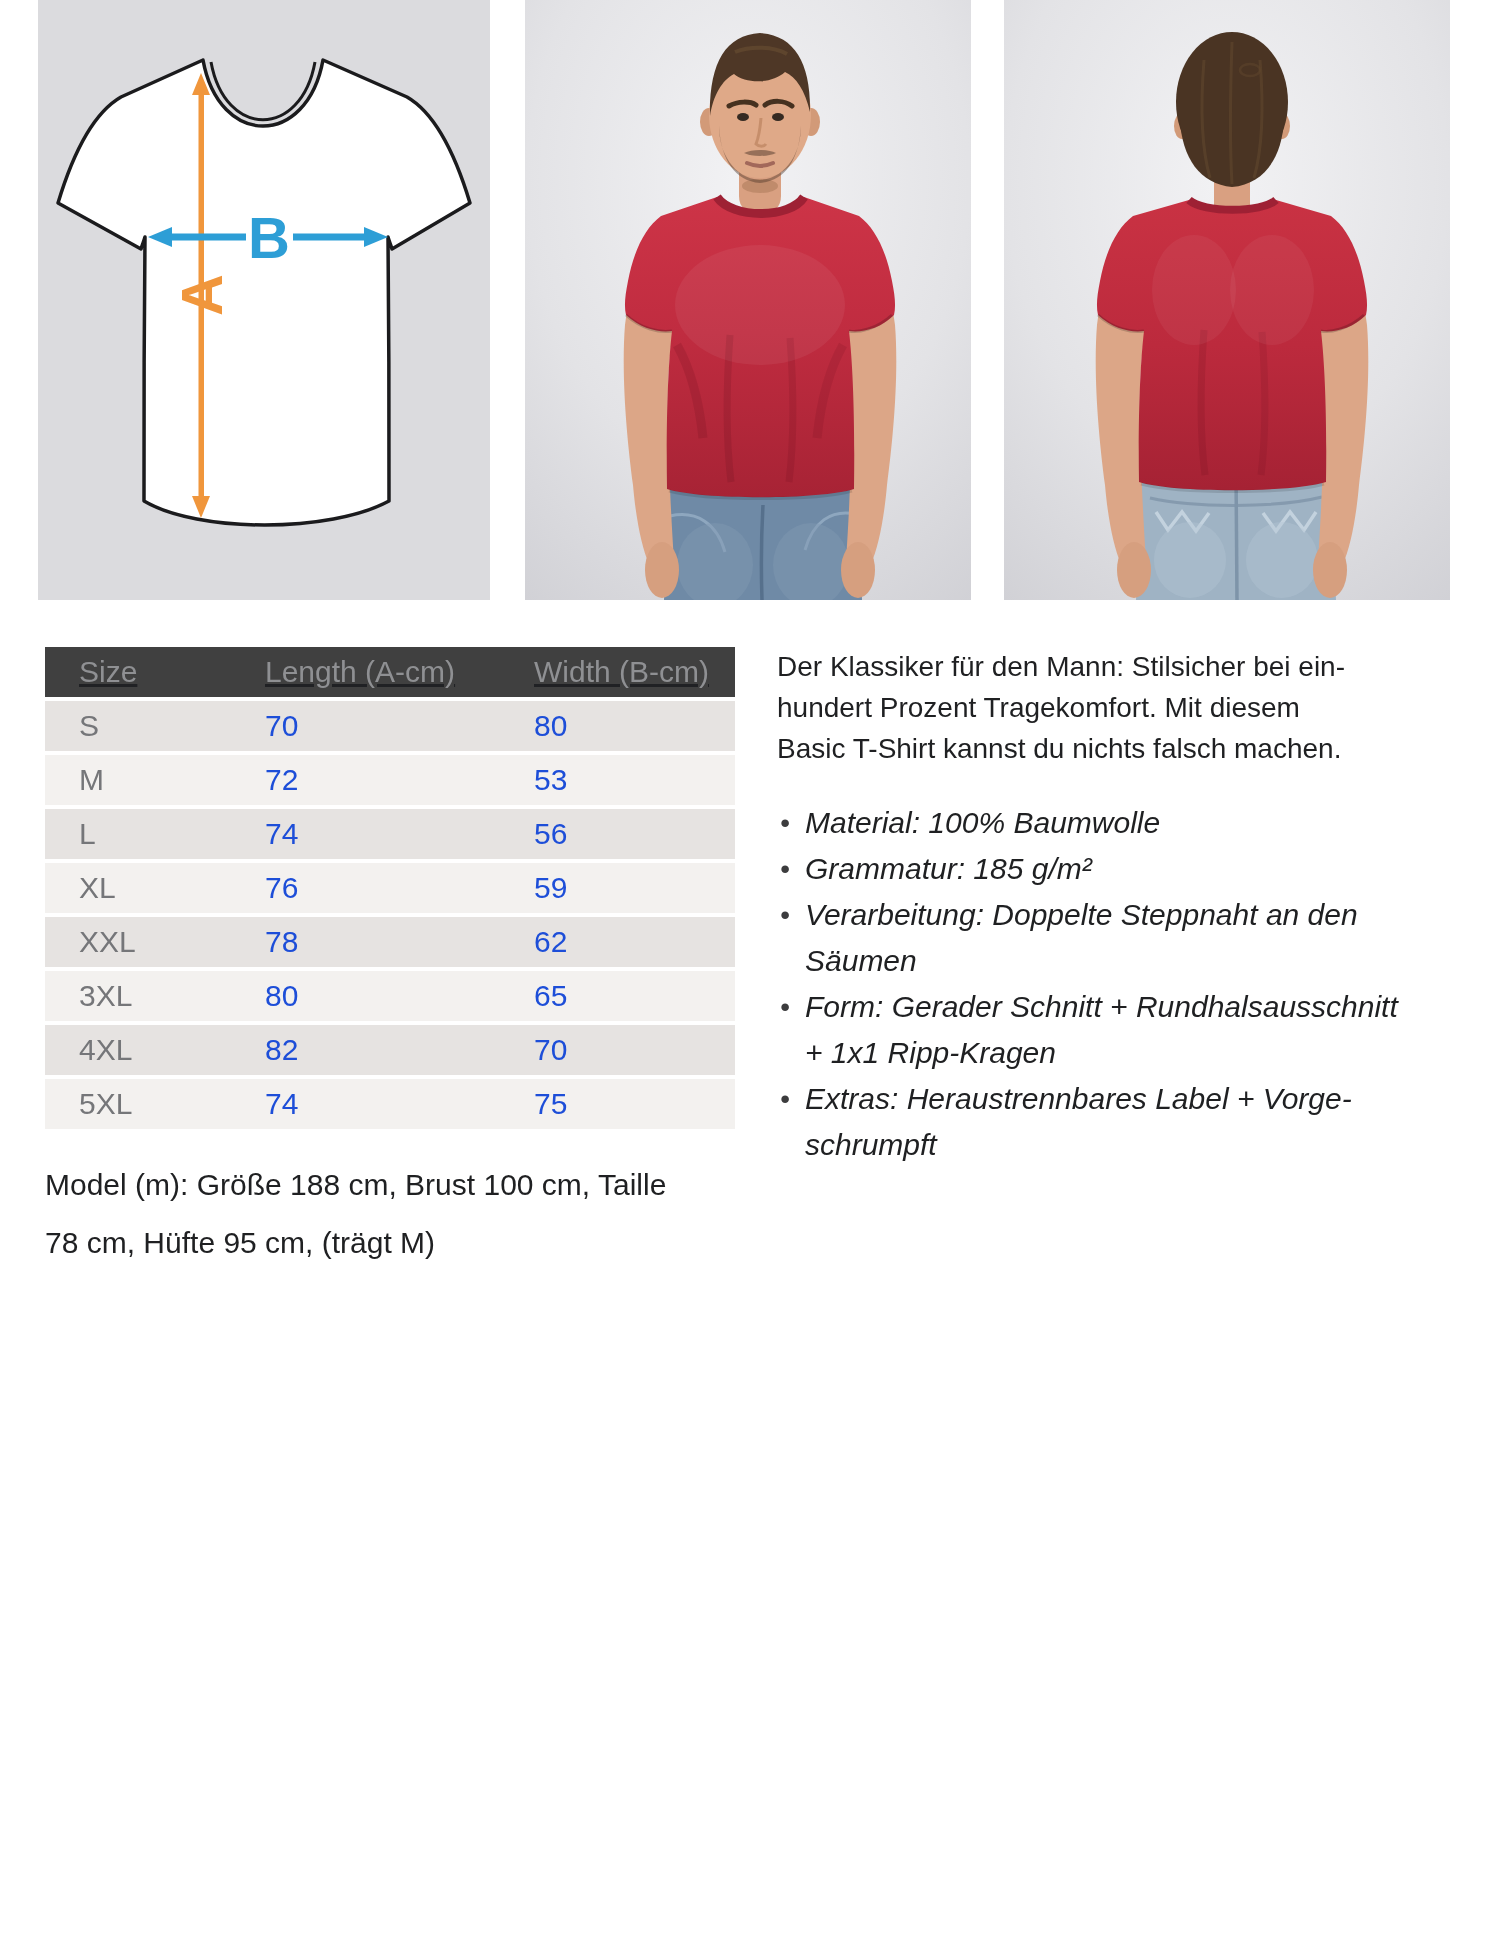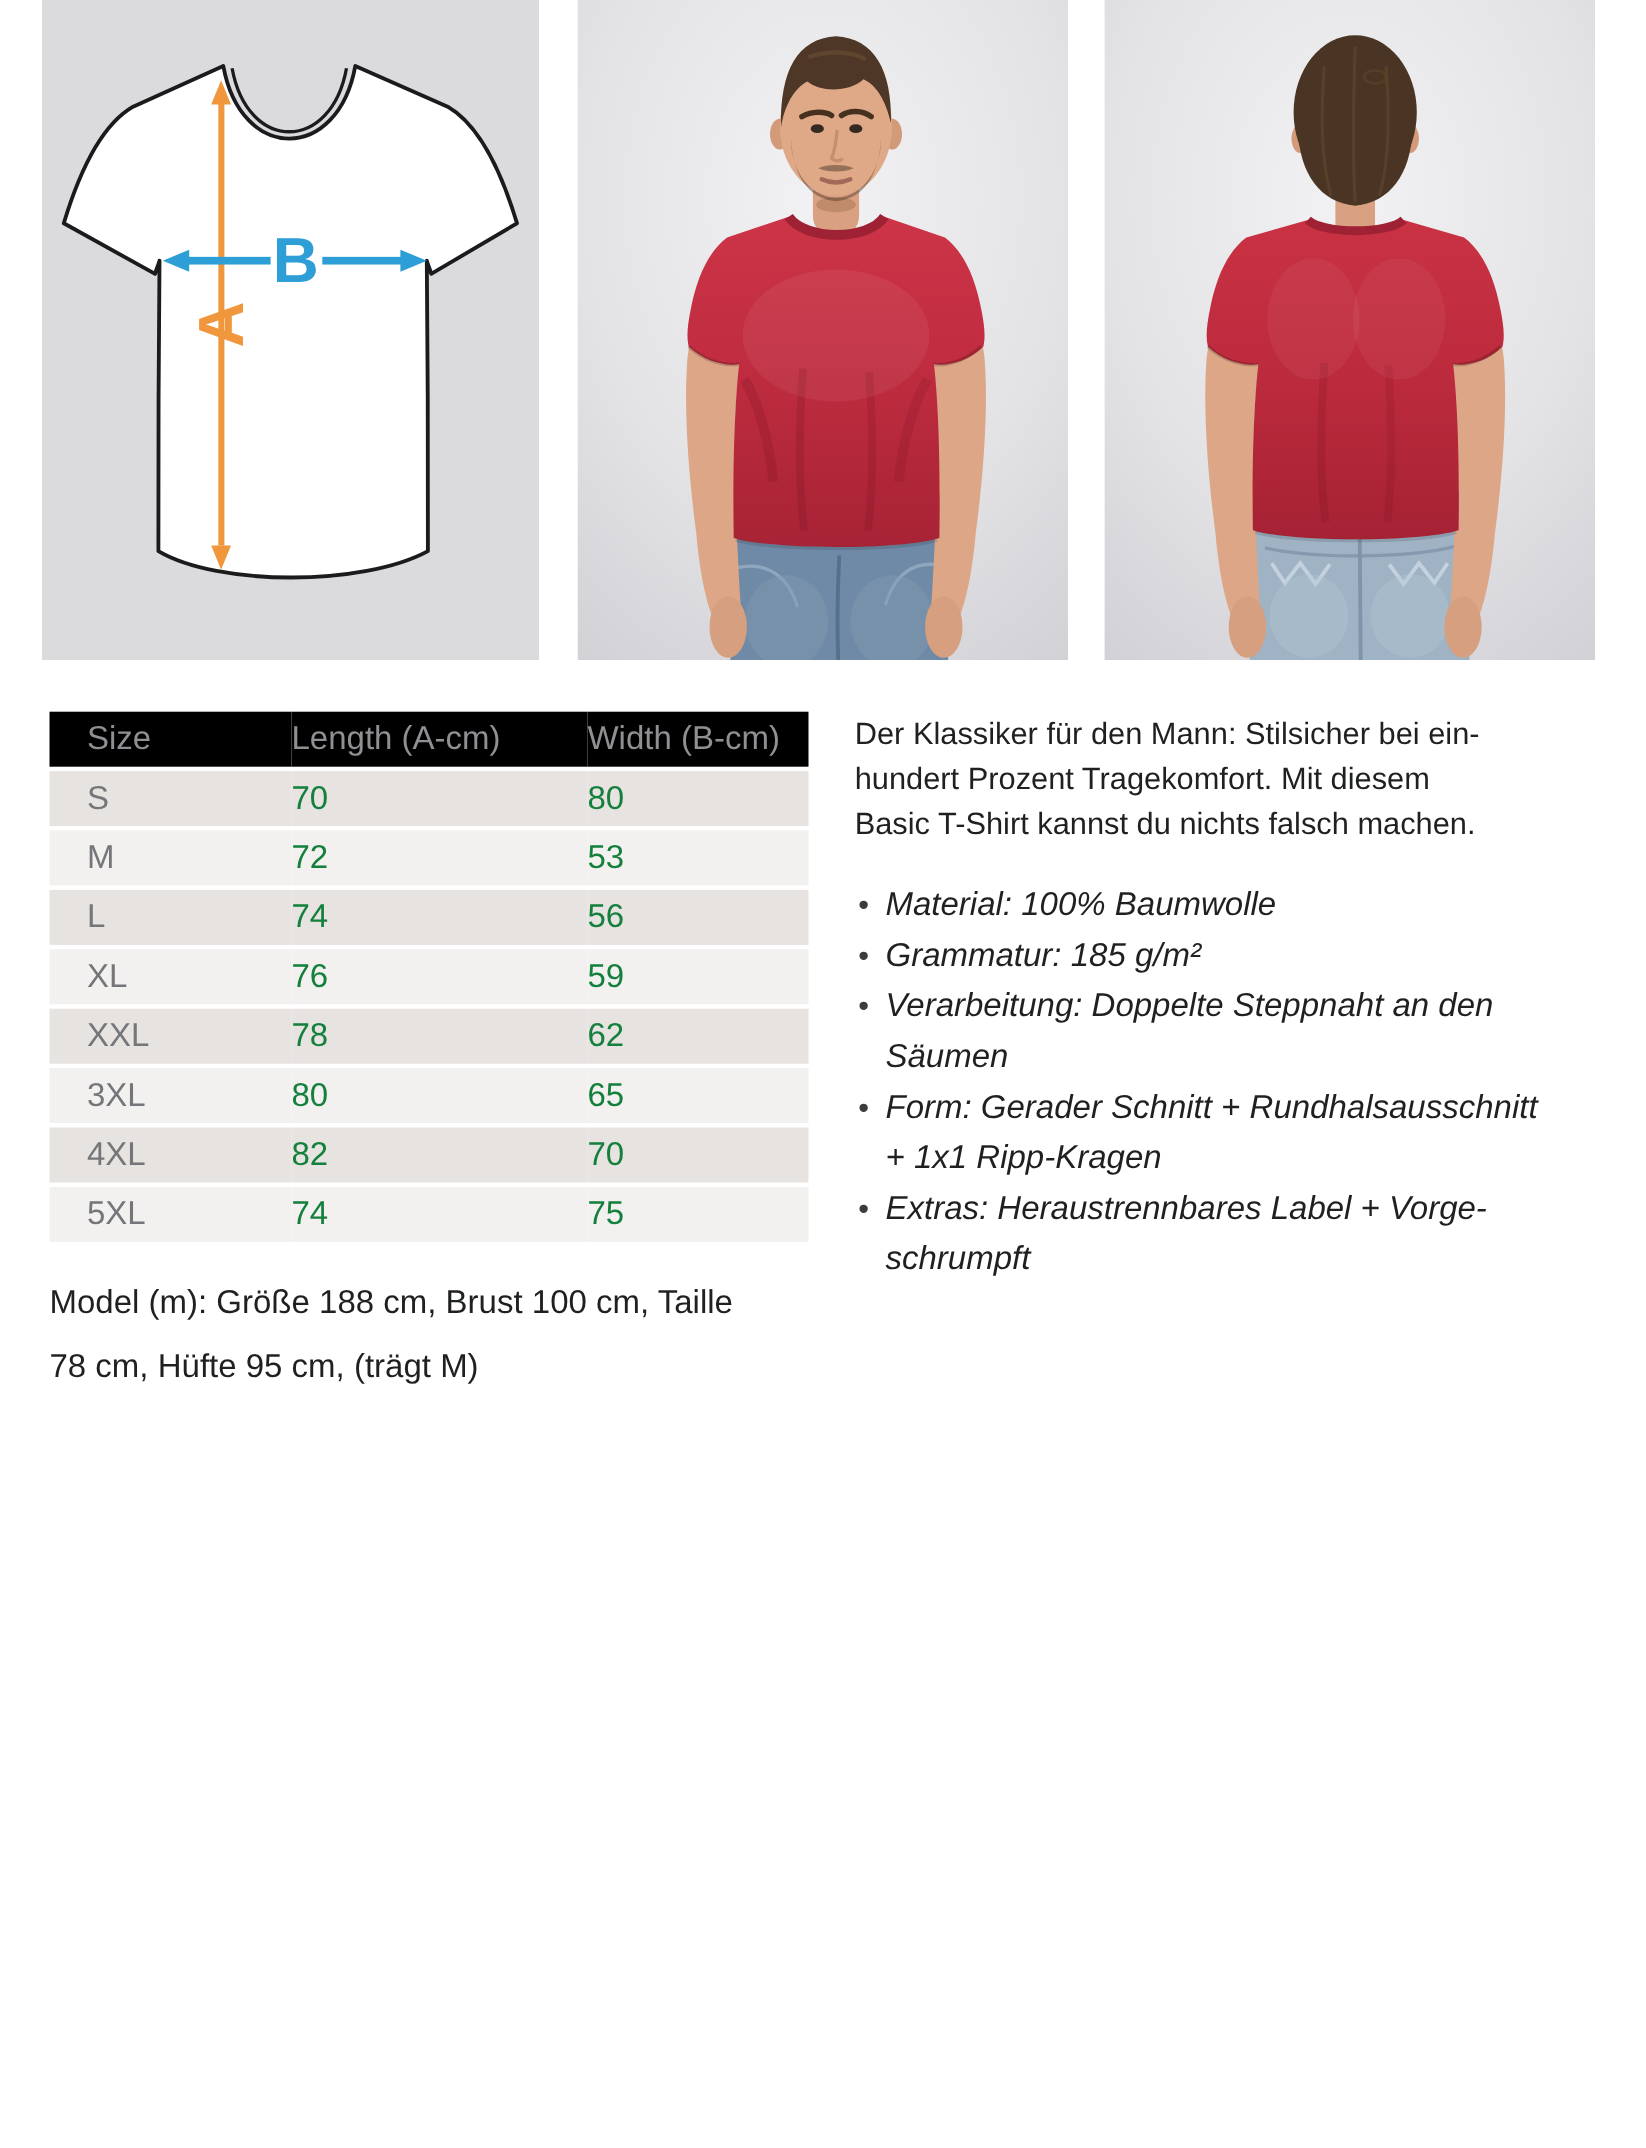--- a/index.html
+++ b/index.html
@@ -14,25 +14,25 @@
   .g-front   { left:525px; width:446px; }
   .g-back    { left:1004px;width:446px; }
 
   
   .size-table-wrap { position:absolute; left:45px; top:643px; width:690px; }
   table.size-table { width:100%; border-collapse:separate; border-spacing:0 4px; }
   table.size-table th, table.size-table td {
     height:50px; vertical-align:middle; text-align:left;
     font-size:30px; font-weight:400;
   }
-  table.size-table thead tr { background:#000000; }
+  table.size-table thead tr { background:#404040;text-decoration:underline; }
   table.size-table tbody tr:nth-child(odd)  { background:#e6e3e1; }
   table.size-table tbody tr:nth-child(even) { background:#f3f1ef; }
   table.size-table th { color:#8f9093; }
-  table.size-table td { color:#15803d; }
+  table.size-table td { color:#1d4ed8; }
   table.size-table th:first-child, table.size-table td:first-child { padding-left:34px; }
   table.size-table td:first-child { color:#757679; }
   col.c1 { width:220px; } col.c2 { width:269px; } col.c3 { width:201px; }
 
   
   .notes { position:absolute; left:45px; top:1156px; width:900px; }
   .note-line { font-size:30px; line-height:58px; color:#1f2022; white-space:pre-line; }
   .note-line b { font-weight:400; }
 
   

